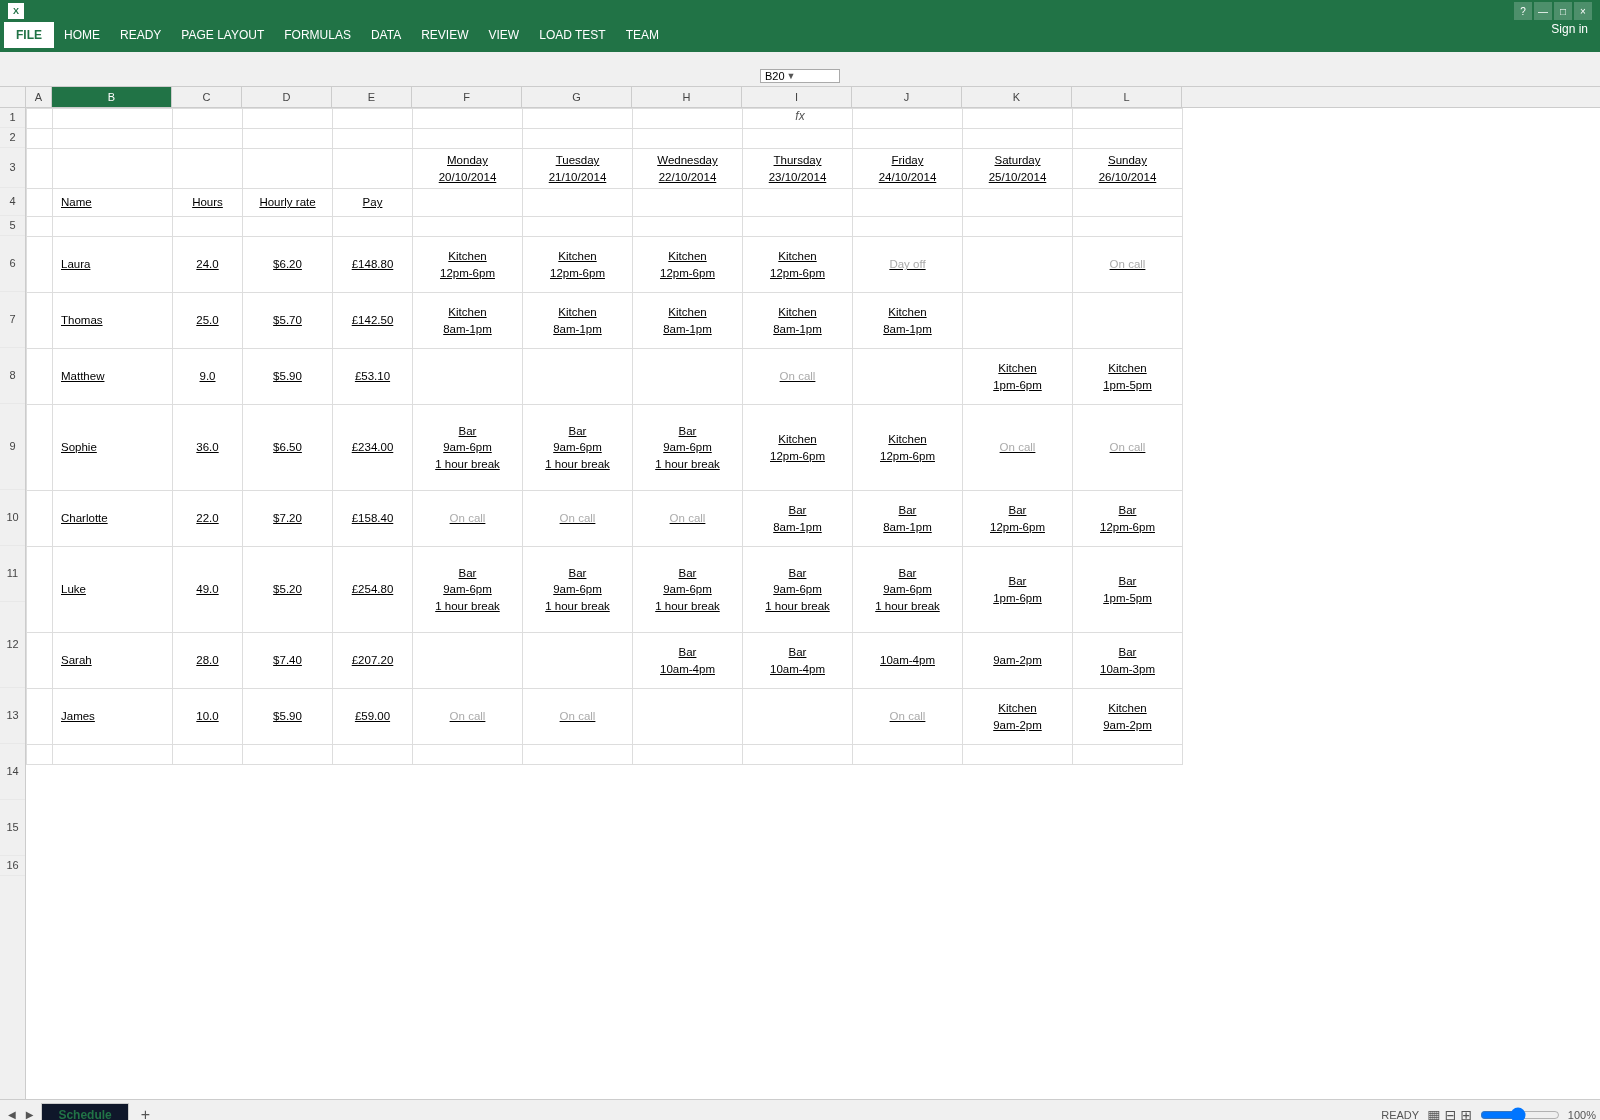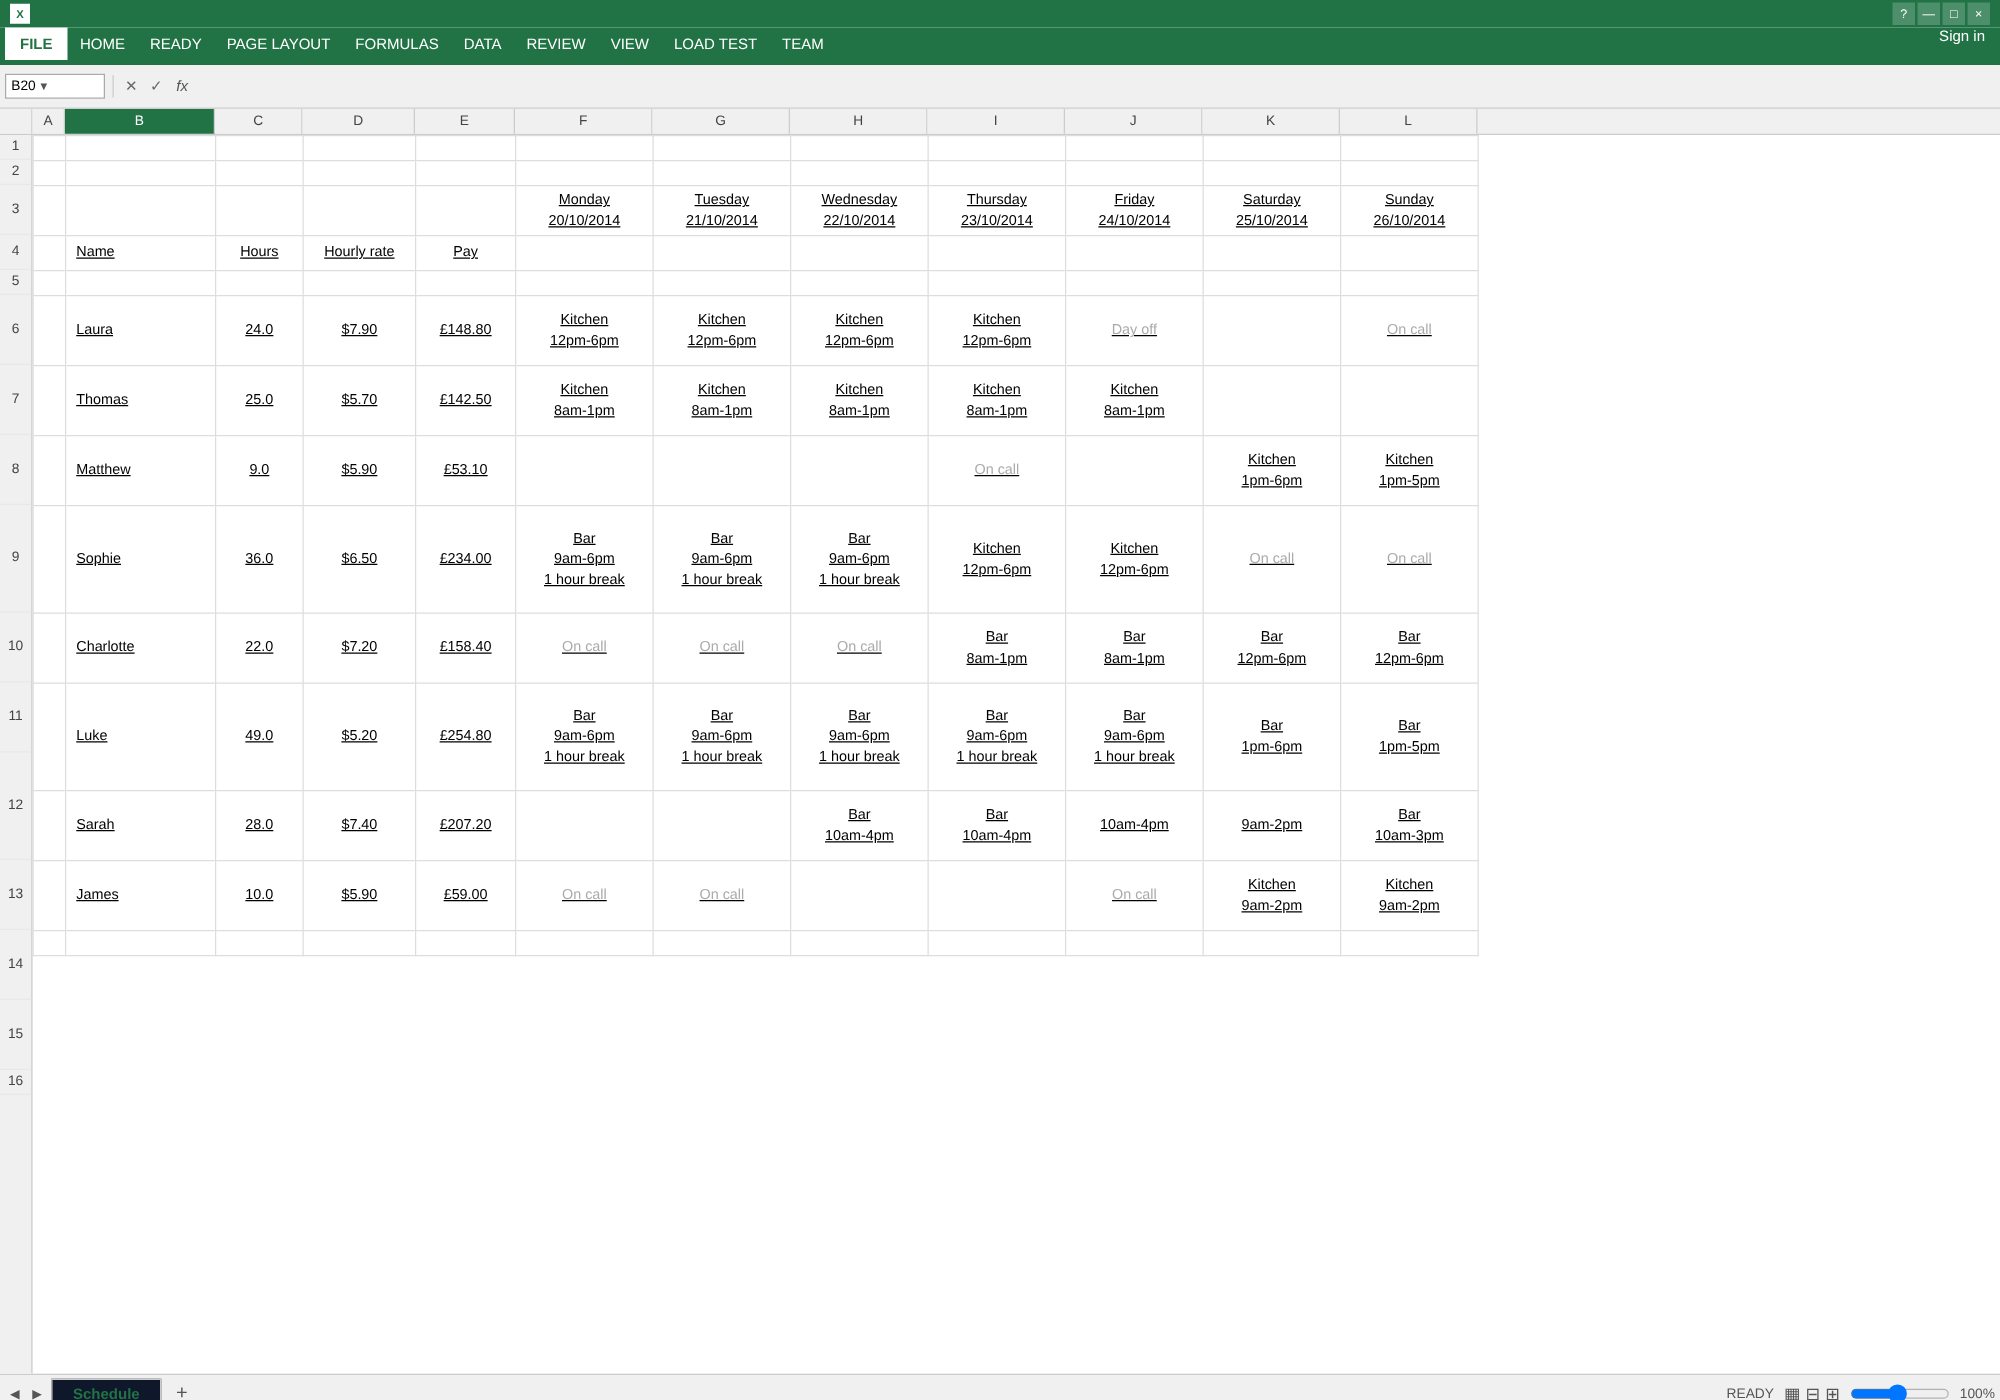--- a/index.html
+++ b/index.html
@@ -53,20 +53,21 @@
 
     
     .formula-bar {
       height: 26px;
       background: #f0f0f0;
       border-bottom: 1px solid #ccc;
       display: flex;
       align-items: center;
       padding: 17px 4px;
       gap: 4px;
+      flex-direction: column;
     }
     .name-box {
       width: 80px;
       height: 20px;
       border: 1px solid #aaa;
       font-size: 11px;
       padding: 0 4px;
       background: #fff;
       display: flex;
       align-items: center;
@@ -387,21 +388,21 @@
           <td></td>
           <td></td>
           <td></td>
           <td></td>
         </tr>
 
         <tr style="height:56px">
           <td></td>
           <td class="name-col">Laura</td>
           <td>24.0</td>
-          <td>$7.90</td>
+          <td>$6.20</td>
           <td>£148.80</td>
           <td>Kitchen<br>12pm-6pm</td>
           <td>Kitchen<br>12pm-6pm</td>
           <td>Kitchen<br>12pm-6pm</td>
           <td>Kitchen<br>12pm-6pm</td>
           <td class="dayoff">Day off</td>
           <td></td>
           <td class="oncall">On call</td>
         </tr>
 

